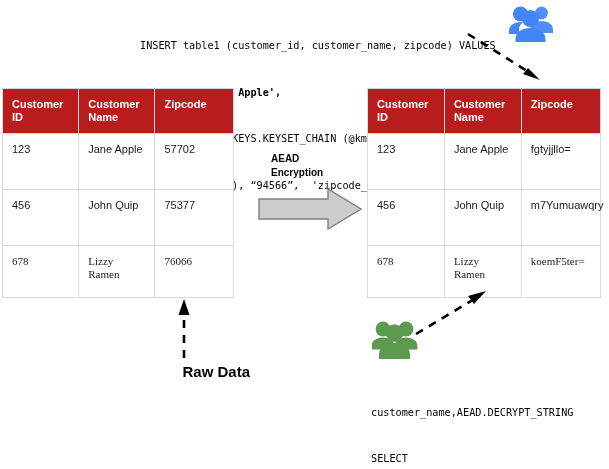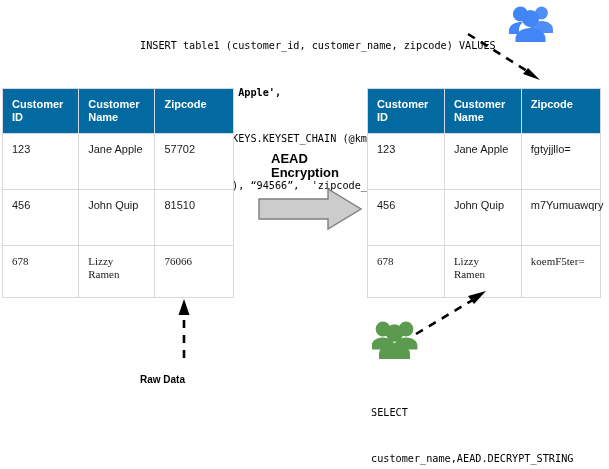--- a/index.html
+++ b/index.html
@@ -39,21 +39,21 @@
   #select-sql .ln { display: block; }
 
   
   .data-table {
     position: absolute;
     border-collapse: collapse;
     table-layout: fixed;
     background: #ffffff;
   }
   .data-table th {
-    background: #0369a1;
+    background: #b91c1c;
     color: #ffffff;
     font-weight: bold;
     font-size: 11px;
     text-align: left;
     vertical-align: top;
     padding: 9px 8px 9px 9px;
     border: 1px solid #cfd8e3;
     line-height: 13px;
   }
   .data-table td {
@@ -81,21 +81,21 @@
 
   
   .data-table tbody tr { height: 56px; }
   .data-table tbody tr:last-child { height: 52px; font-family: Liberation Serif, serif; }
 
   
   #aead-label {
     position: absolute;
     left: 271px;
     top: 152px;
-    font-size: 13px;
+    font-size: 10px;
     font-weight: bold;
     color: #000000;
     line-height: 14px;
   }
   #block-arrow {
     position: absolute;
     left: 258px;
     top: 188px;
     width: 104px;
     height: 42px;
@@ -109,24 +109,24 @@
   
   .dashed-arrow { position: absolute; }
   #arrow-insert { left: 466px; top: 30px;  width: 84px;  height: 58px; }
   #arrow-raw    { left: 168px; top: 298px; width: 32px;  height: 62px; }
   #arrow-select { left: 414px; top: 286px; width: 88px;  height: 50px; }
 
   
   #raw-data-label {
     position: absolute;
     left: 140px;
-    top: 374px;
+    top: 363px;
     width: 110px;
-    text-align: left;
-    font-size: 10px;
+    text-align: right;
+    font-size: 15px;
     font-weight: bold;
     color: #000000;
   }
 </style>
 </head>
 <body>
 
 <div id="canvas">
 
   <div class="sql-block" id="insert-sql">
@@ -165,21 +165,21 @@
     </thead>
     <tbody>
       <tr>
         <td>123</td>
         <td>Jane Apple</td>
         <td>57702</td>
       </tr>
       <tr>
         <td>456</td>
         <td>John Quip</td>
-        <td>81510</td>
+        <td>75377</td>
       </tr>
       <tr>
         <td>678</td>
         <td>Lizzy Ramen</td>
         <td>76066</td>
       </tr>
     </tbody>
   </table>
 
   <table class="data-table" id="table-right">
@@ -238,21 +238,21 @@
     <circle cx="22.5" cy="16" r="8.8" fill="#5c9a4f"></circle>
     <path d="M22.5 26 C31.2 26 38 30.7 38 37.2 L38 42 L7 42 L7 37.2 C7 30.7 13.8 26 22.5 26 Z" fill="#5c9a4f"></path>
   </svg>
 
   <svg class="dashed-arrow" id="arrow-select" viewBox="0 0 88 50">
     <line x1="2" y1="48" x2="62" y2="12" stroke="#000" stroke-width="2.6" stroke-dasharray="8,7" stroke-linecap="butt"></line>
     <polygon points="72,5 54,10 60,18" fill="#000"></polygon>
   </svg>
 
   <div class="sql-block" id="select-sql">
+    <span class="ln">customer_name,AEAD.DECRYPT_STRING</span>
     <span class="ln">SELECT</span>
-    <span class="ln">customer_name,AEAD.DECRYPT_STRING</span>
     
     
     
     
   </div>
 
 </div>
 
 </body></html>

